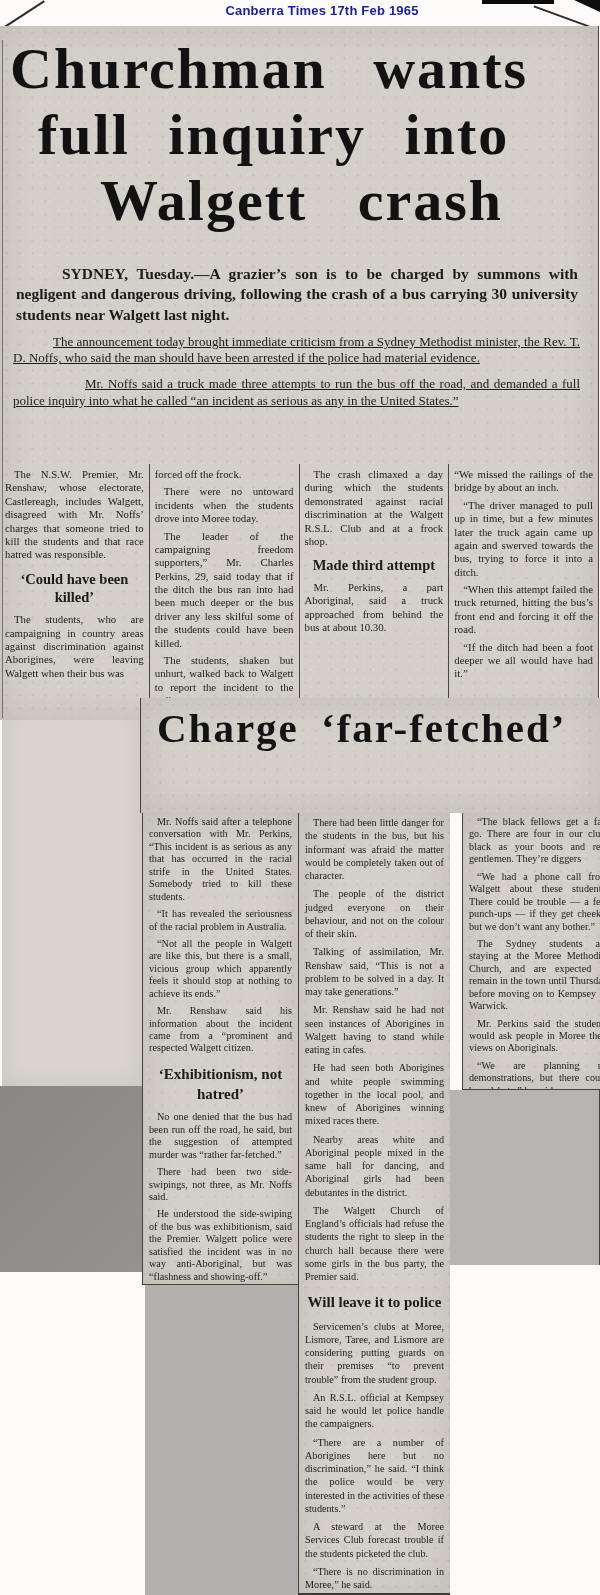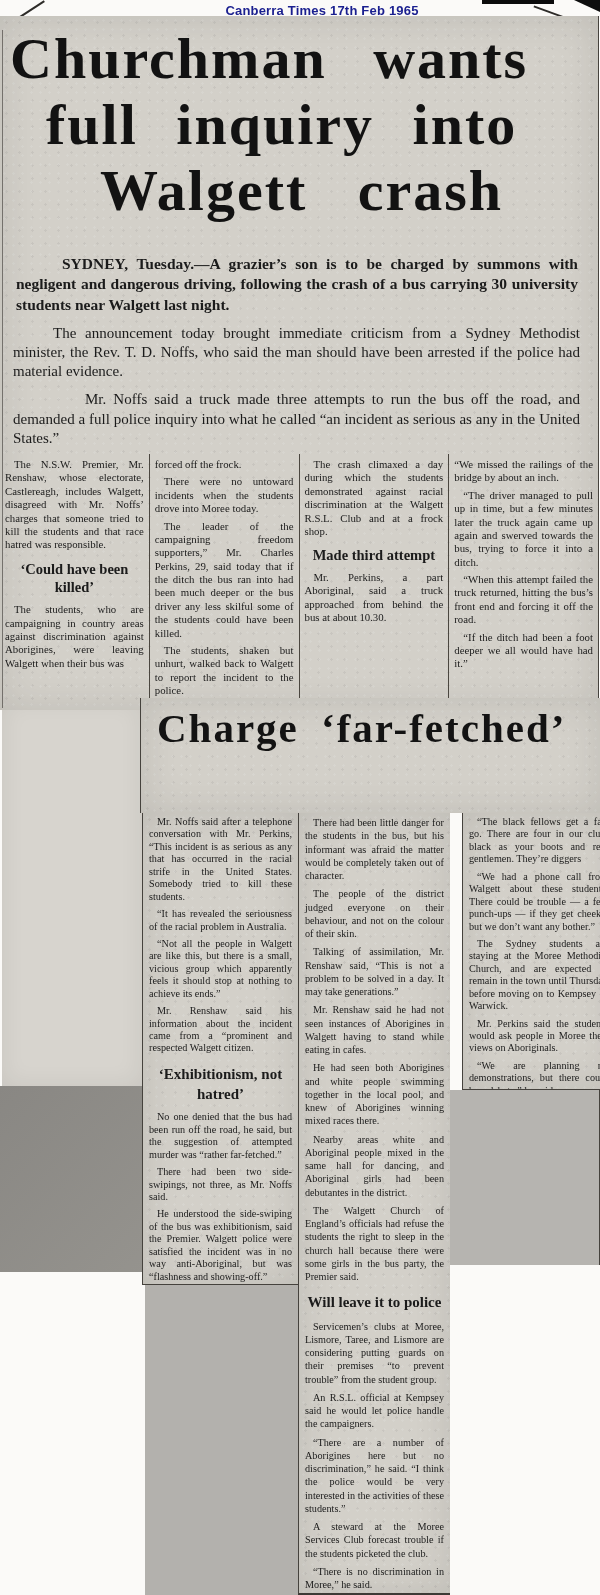--- a/index.html
+++ b/index.html
@@ -21,35 +21,35 @@
   .mark-tl{position:absolute;top:16px;left:-9px;width:58px;height:2px;background:#2e2c29;transform:rotate(-33deg);}
   
   .paper{
     background-color:#d3d0c9;
     background-image:
       radial-gradient(rgba(255,255,255,.10) 1px, transparent 1.4px),
       radial-gradient(rgba(0,0,0,.05) 1px, transparent 1.4px);
     background-size:9px 9px,13px 13px;
     box-shadow:inset 0 0 38px rgba(0,0,0,.10);
   }
-  .main-clip{position:absolute;top:16px;left:0;width:598px;height:694px;border-right:1px solid #45423d;overflow:hidden;}
+  .main-clip{position:absolute;top:26px;left:0;width:598px;height:694px;border-right:1px solid #45423d;overflow:hidden;}
   .main-clip::before{content:"";position:absolute;left:2px;top:14px;bottom:2px;width:1px;background:rgba(45,42,38,.55);}
   .sheet-left{position:absolute;top:700px;left:2px;width:140px;height:386px;background-color:#d7d4ce;box-shadow:inset 0 0 24px rgba(0,0,0,.07);}
   .dark-block{position:absolute;top:1086px;left:0;width:151px;height:186px;background:linear-gradient(135deg,#898783,#95938e);}
   .gray-left{position:absolute;top:1285px;left:145px;width:153px;height:310px;background:#b3b1ad;}
   .gray-right{position:absolute;top:1090px;left:450px;width:149px;height:175px;background:#b6b4b0;border-right:1px solid #45423d;}
   
   .headline{margin:10px 6px 0 6px;font-weight:bold;font-size:58px;line-height:1.14;color:#121212;}
   .headline span{display:block;white-space:nowrap;letter-spacing:2px;}
   .hl1{margin-left:4px;word-spacing:30px;}
-  .hl2{margin-left:40px;word-spacing:22px;}
+  .hl2{margin-left:32px;word-spacing:22px;}
   .hl3{margin-left:94px;word-spacing:34px;}
   
   .lede{font-size:15.5px;font-weight:bold;margin:30px 20px 0 16px;text-indent:46px;text-align:justify;line-height:1.3;}
-  .intro{font-size:15px;margin:9px 18px 0 13px;text-indent:40px;text-align:justify;line-height:1.28;}
+  .intro{font-size:13px;margin:9px 18px 0 13px;text-indent:40px;text-align:justify;line-height:1.28;text-decoration:underline;}
   .intro2{text-indent:72px;}
   
   .cols4{position:absolute;left:0;right:0;top:438px;bottom:0;display:flex;}
   .c4{flex:1 1 0;padding:4px 5px 0 5px;overflow:hidden;}
   .c4 + .c4{border-left:1px solid #4a463f;}
   .c4 p{font-size:10.8px;line-height:1.24;text-align:justify;margin:0 0 4px 0;text-indent:9px;}
   .c4 p.noind{text-indent:0;}
   .c4 h3{font-size:14.5px;font-weight:bold;text-align:center;line-height:1.3;margin:8px 4px 6px 4px;}
   
   .charge-clip{position:absolute;top:698px;left:140px;width:460px;height:115px;border-left:1px solid #45423d;border-right:1px solid #45423d;overflow:hidden;}

